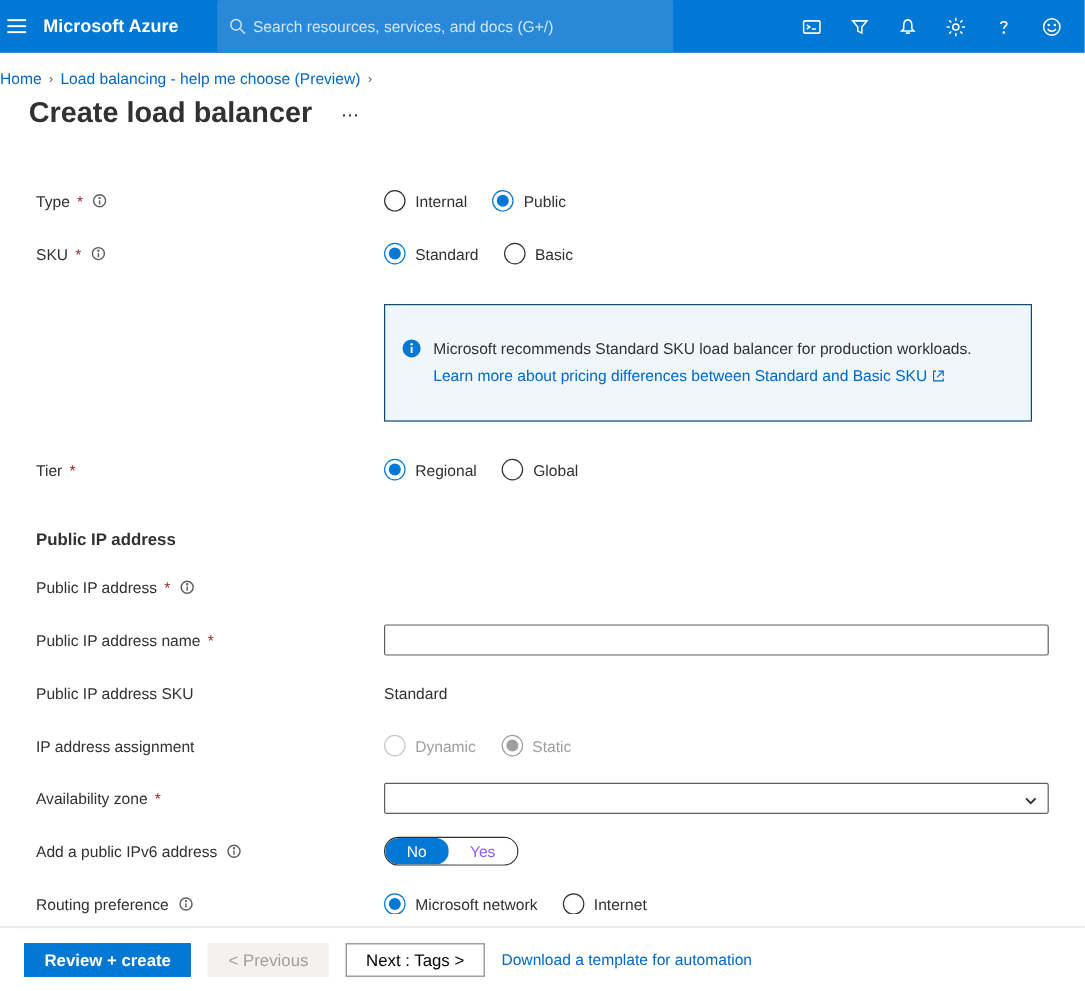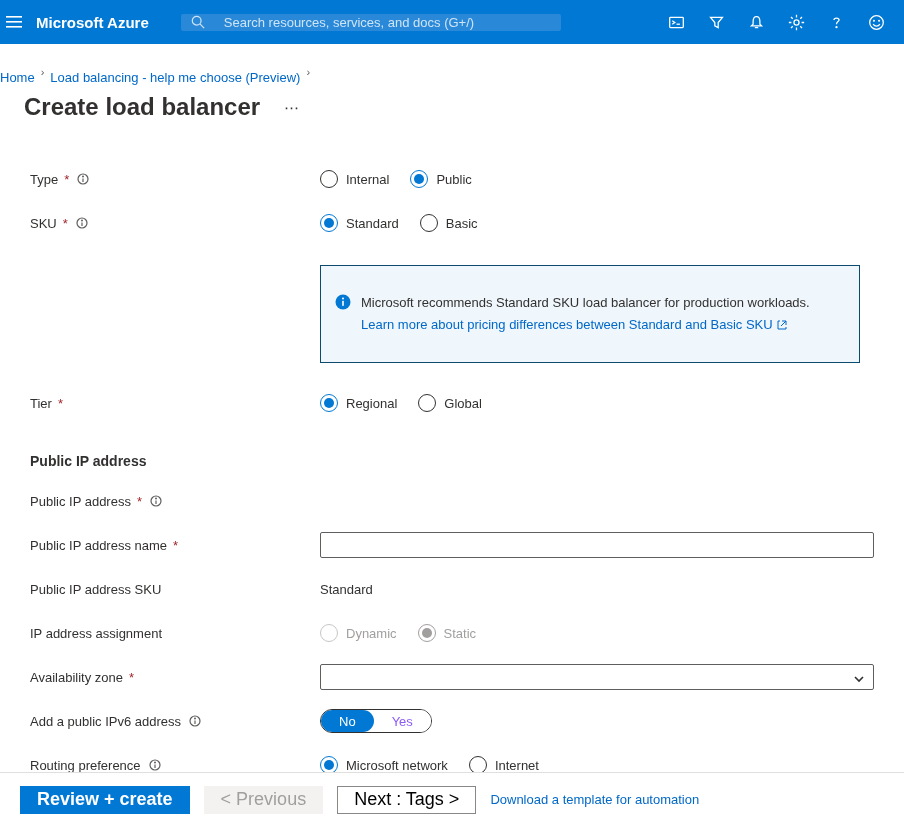--- a/index.html
+++ b/index.html
@@ -3,31 +3,31 @@
 <meta charset="utf-8">
 <style>
   * { box-sizing: border-box; margin: 0; padding: 0; }
   html, body { width: 904px; height: 826px; font-family: "Segoe UI", Arial, sans-serif; font-size: 13px; color: #323130; overflow: hidden; background: #fff; }
 
   
   .topbar { width: 100%; height: 44px; background: #0078d4; display: flex; align-items: center; color: #fff; padding: 0 8px 0 0; }
   .hamburger { width: 28px; height: 44px; display: flex; align-items: center; justify-content: center; cursor: pointer; }
   .hamburger svg { width: 16px; height: 16px; fill: #fff; }
   .brand { font-size: 15px; font-weight: 600; padding: 0 14px 0 8px; white-space: nowrap; }
-  .searchwrap { flex: 1; display: flex; align-items: center; height: 17px; max-width: 380px; margin-left: 18px; background: #2989d8; border-radius: 2px; gap: 13px; }
+  .searchwrap { flex: 1; display: flex; align-items: center; height: 44px; max-width: 380px; margin-left: 18px; background: #2989d8; border-radius: 2px; }
   .searchwrap svg { width: 14px; height: 14px; fill: #cfe4f5; margin: 0 6px 0 10px; flex: none; }
   .searchwrap input { flex: 1; background: transparent; border: none; outline: none; color: #fff; font-size: 13px; }
   .searchwrap input::placeholder { color: #cfe4f5; }
   .topbar-right { margin-left: auto; display: flex; align-items: center; gap: 0; }
   .topicon { width: 40px; height: 44px; display: flex; align-items: center; justify-content: center; cursor: pointer; }
   .topicon svg { width: 17px; height: 17px; stroke: #fff; fill: none; stroke-width: 1.5; }
 
   
   .crumbs { display: flex; align-items: center; gap: 6px; padding: 14px 0 6px 0; font-size: 13px; }
-  .crumbs a { color: #0068c8; text-decoration: none; cursor: pointer; margin-top: 12px; }
+  .crumbs a { color: #0068c8; text-decoration: none; cursor: pointer; }
   .crumbs .chev { color: #605e5c; font-size: 11px; }
 
   
   .pagetitle-row { display: flex; align-items: flex-end; padding: 2px 0 4px 24px; gap: 16px; }
   .pagetitle { font-size: 24px; font-weight: 600; }
   .ellipsis-btn { cursor: pointer; font-size: 15px; color: #323130; padding: 4px 8px; }
 
   
   .form-area { padding: 32px 30px 20px 30px; height: calc(100% - 44px - 42px - 44px - 48px); overflow: auto; }
   .form-row { display: flex; align-items: center; min-height: 44px; padding: 4px 0; }
@@ -68,21 +68,21 @@
   .select-wrap .chevd svg { width: 10px; height: 10px; stroke: #323130; fill: none; stroke-width: 1.6; }
 
   
   .pill-toggle { display: inline-flex; align-items: center; border: 1px solid #323130; border-radius: 14px; height: 24px; overflow: hidden; font-size: 13px; }
   .pill-toggle .seg { padding: 0 18px; height: 100%; display: flex; align-items: center; cursor: pointer; }
   .pill-toggle .seg.active { background: #0078d4; color: #fff; border-radius: 14px; }
   .pill-toggle .seg:not(.active) { background: #fff; color: #8b5cf6; }
 
   
   .bottombar { position: absolute; bottom: 0; left: 0; right: 0; height: 54px; border-top: 1px solid #e1dfdd; display: flex; align-items: center; gap: 14px; padding: 0 20px; background: #fff; }
-  .btn { height: 28px; padding: 0 16px; font-size: 18px; border: 1px solid #8a8886; background: #fff; cursor: pointer; display: inline-flex; align-items: center; justify-content: center; }
+  .btn { height: 28px; padding: 0 16px; font-size: 14px; border: 1px solid #8a8886; background: #fff; cursor: pointer; display: inline-flex; align-items: center; justify-content: center; }
   .btn.primary { background: #0078d4; color: #fff; border-color: #0078d4; font-weight: 600; }
   .btn.ghost { background: #f3f2f1; color: #a19f9d; border-color: #f3f2f1; cursor: default; }
   .link-plain { color: #0068c8; text-decoration: none; font-size: 13px; }
 </style>
 </head>
 <body>
 
 <div class="topbar">
   <div class="hamburger">
     <svg viewBox="0 0 16 16">

